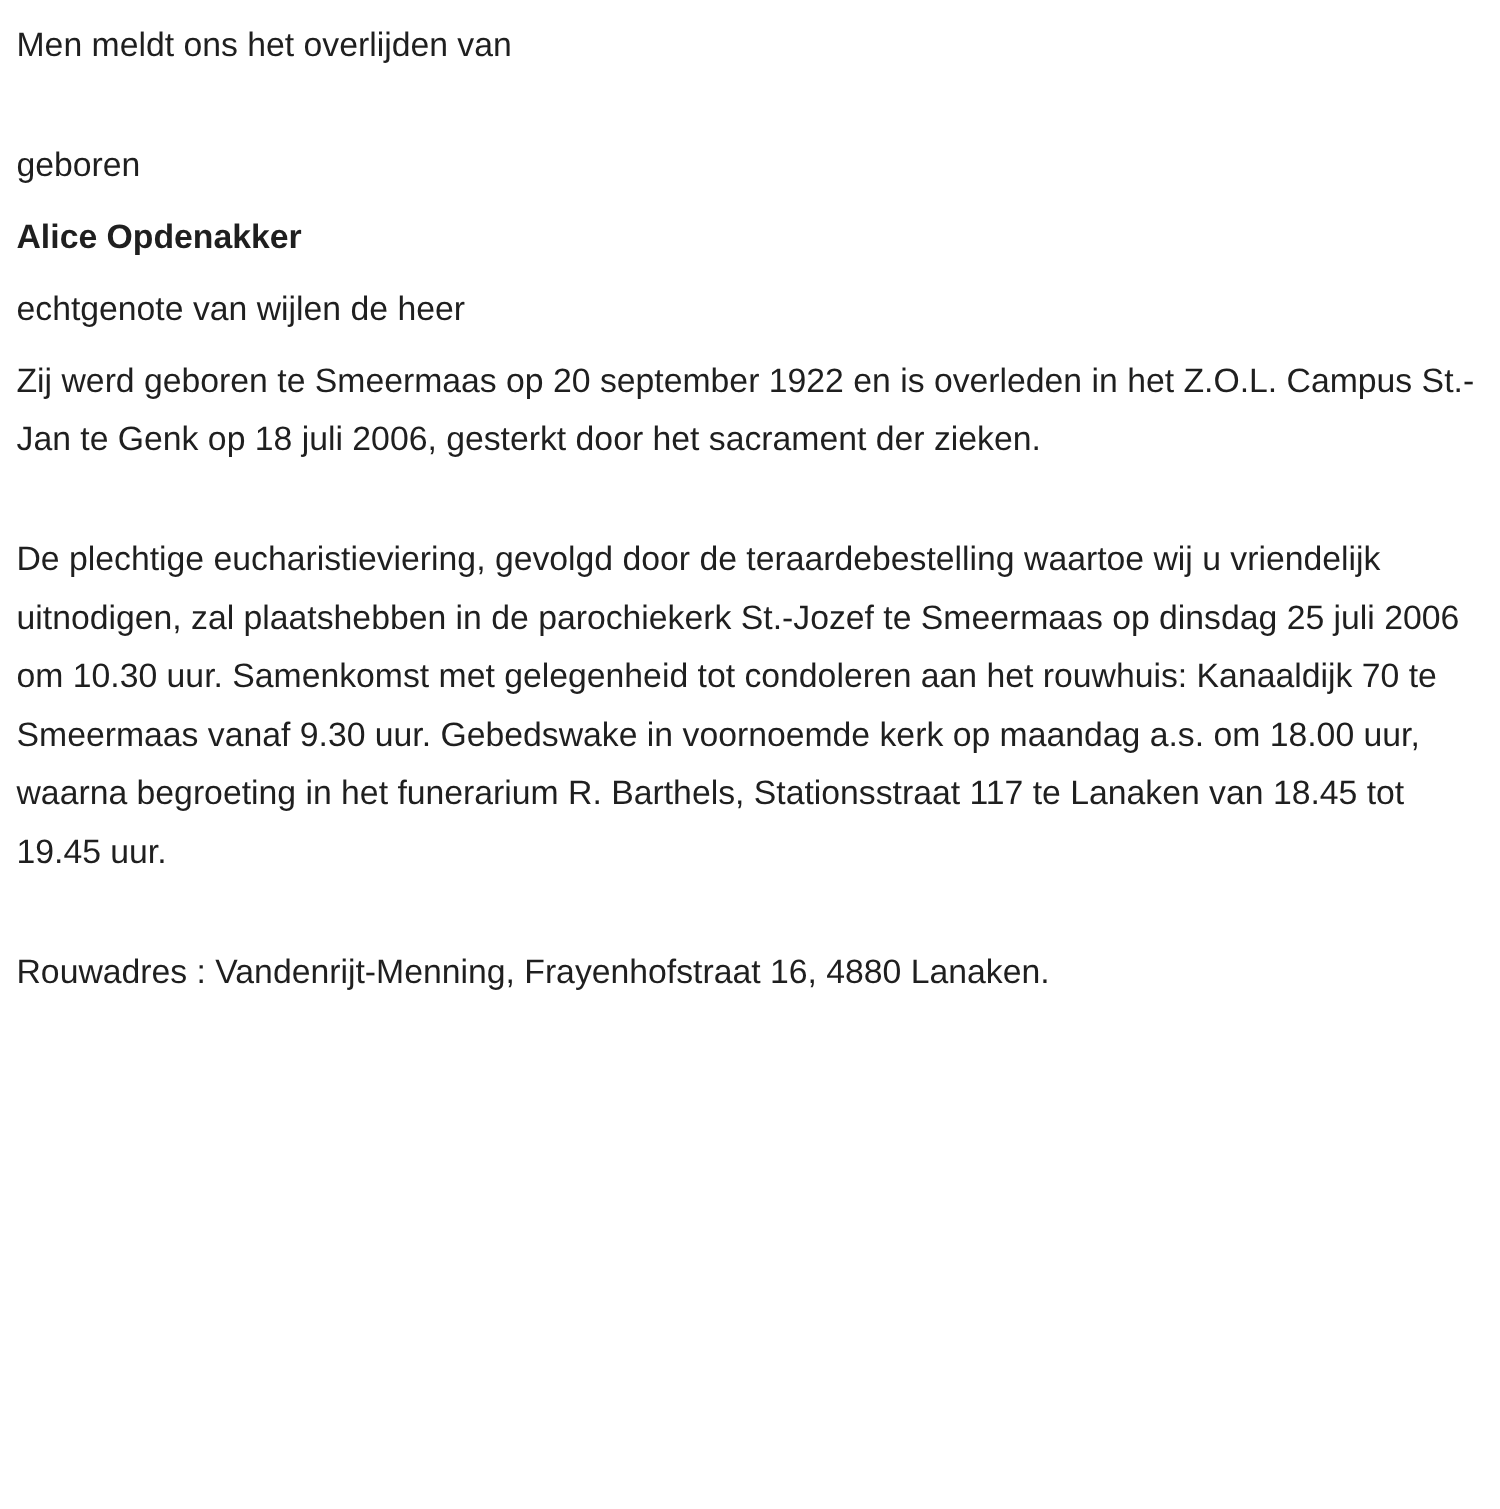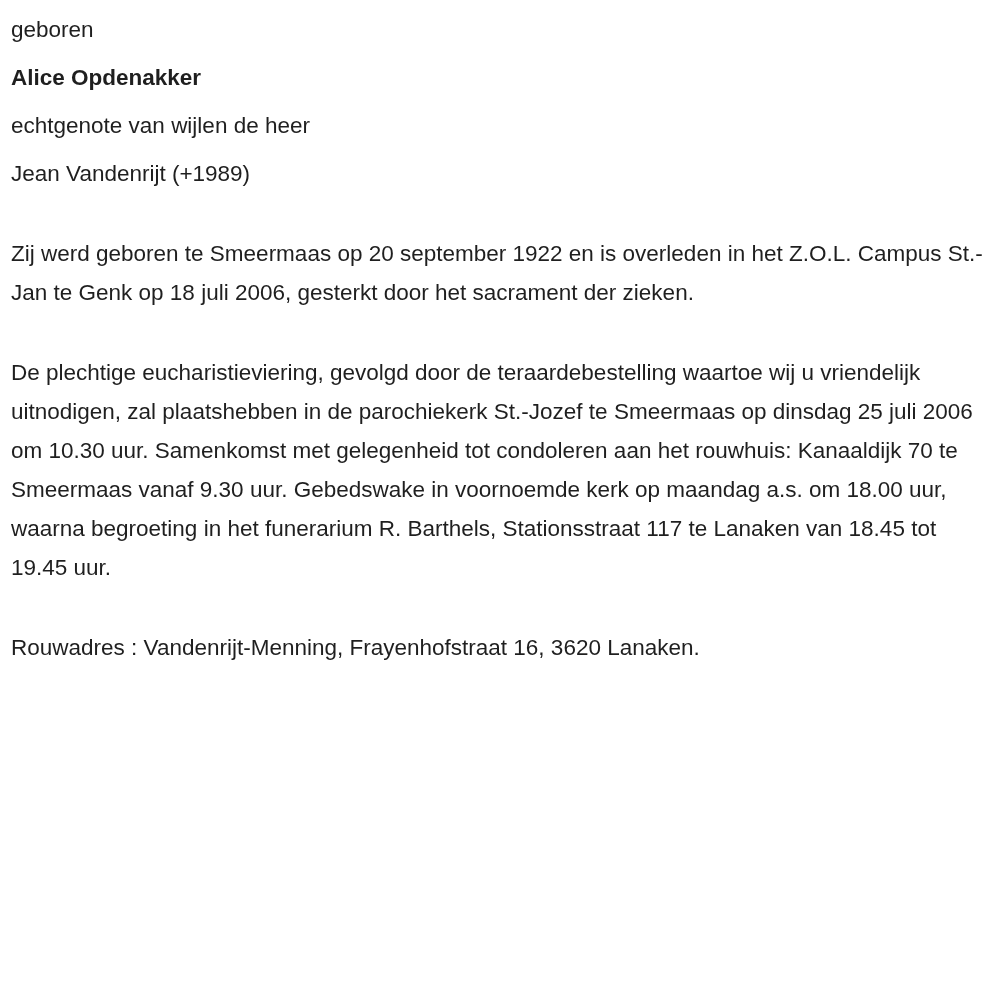--- a/index.html
+++ b/index.html
@@ -28,29 +28,29 @@
   }
   .name {
     font-weight: 700;
   }
 </style>
 </head>
 <body>
 
 <div>
 
+  <p class="para">Men meldt ons het overlijden van</p>
 
   <p class="header-line">geboren</p>
 
   <p class="header-line name">Alice Opdenakker</p>
 
   <p class="header-line">echtgenote van wijlen de heer</p>
 
-  <p class="para">Jean Vandenrijt (+1989)</p>
 
   <p class="para">Zij werd geboren te Smeermaas op 20 september 1922 en is overleden in het Z.O.L. Campus St.-Jan te Genk op 18 juli 2006, gesterkt door het sacrament der zieken.</p>
 
   <p class="para">De plechtige eucharistieviering, gevolgd door de teraardebestelling waartoe wij u vriendelijk uitnodigen, zal plaatshebben in de parochiekerk St.-Jozef te Smeermaas op dinsdag 25 juli 2006 om 10.30 uur. Samenkomst met gelegenheid tot condoleren aan het rouwhuis: Kanaaldijk 70 te Smeermaas vanaf 9.30 uur. Gebedswake in voornoemde kerk op maandag a.s. om 18.00 uur, waarna begroeting in het funerarium R. Barthels, Stationsstraat 117 te Lanaken van 18.45 tot 19.45 uur.</p>
 
-  <p class="para">Rouwadres : Vandenrijt-Menning, Frayenhofstraat 16, 3620 Lanaken.</p>
+  <p class="para">Rouwadres : Vandenrijt-Menning, Frayenhofstraat 16, 4880 Lanaken.</p>
 
 
 </div>
 
 </body></html>

